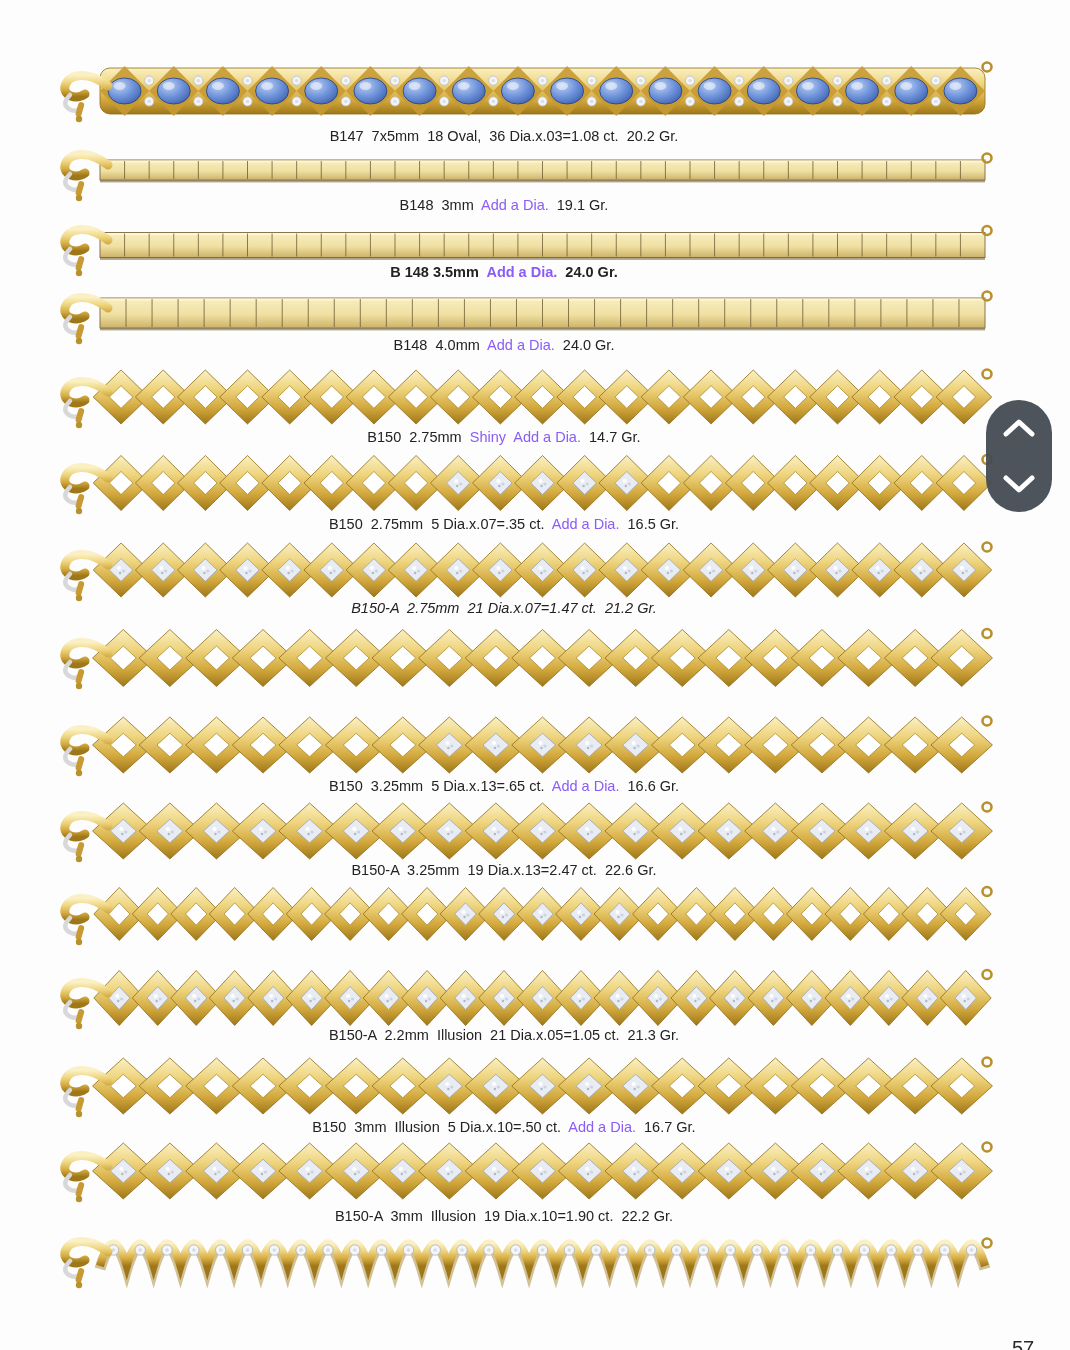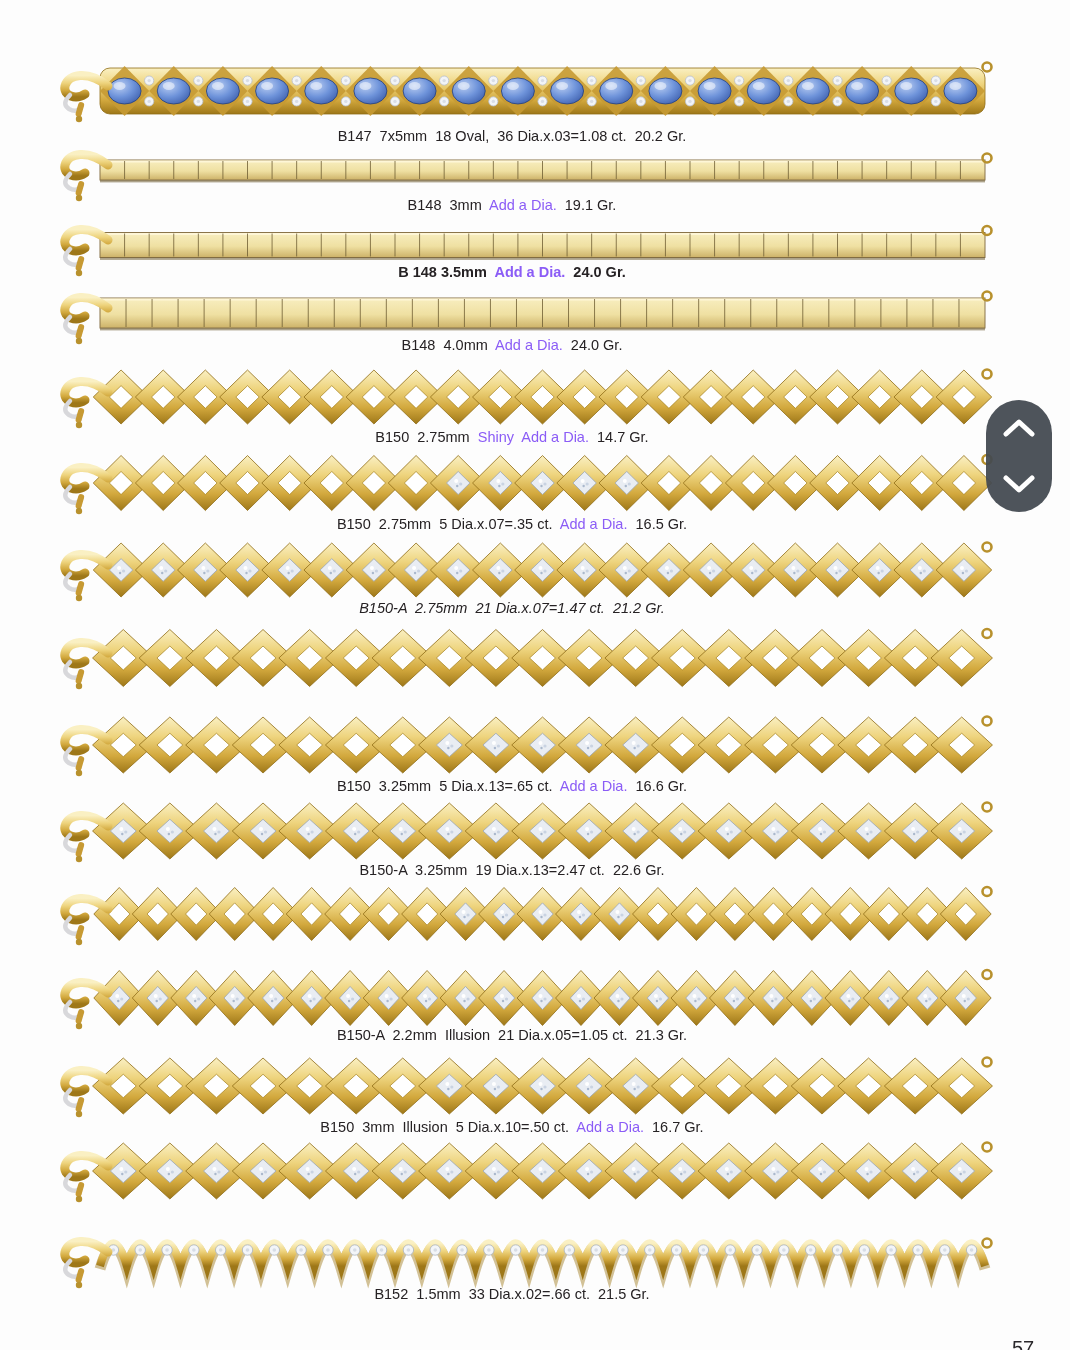--- a/index.html
+++ b/index.html
@@ -1,21 +1,21 @@
 <!DOCTYPE html>
 <html><head>
 <meta charset="utf-8">
 <style>
   html,body{margin:0;padding:0;background:#ffffff;}
   body{width:1070px;height:1350px;overflow:hidden;position:relative;
        font-family:"Liberation Sans",sans-serif;}
   .page{position:absolute;inset:0;background:#fdfdfd;overflow:hidden;}
   .rows{position:absolute;inset:0;}
   .row-art{position:absolute;left:30px;}
-  .row-cap{position:absolute;left:16px;width:992px;text-align:center;
+  .row-cap{position:absolute;left:8px;width:992px;text-align:center;
            font-size:14.5px;letter-spacing:0px;white-space:pre;color:#262224;}
   .row-cap .k{color:#262224;}
   .row-cap .r{color:#8b5cf6;}
   .scrollcap{position:absolute;right:18px;top:400px;width:66px;height:112px;
              background:rgba(67,73,81,0.94);border-radius:33px;
              display:flex;flex-direction:column;align-items:center;justify-content:space-between;
              padding:14px 0;box-sizing:border-box;}
   .scrollbtn{background:transparent;border:none;padding:0;margin:0;cursor:pointer;
              display:flex;align-items:center;justify-content:center;width:100%;height:28px;}
   .pagenum{position:absolute;left:1012px;top:1337px;font-size:20px;color:#2a282b;}
@@ -1399,20 +1399,21 @@
           <g>
     <path d="M 78 29 C 58 13, 38 17, 35 29
              C 33 39, 46 43, 55 37" fill="none" stroke="url(#g13a)" stroke-width="9" stroke-linecap="round"></path>
     <path d="M 40 38 q -9 9 -1 14 q 9 5 13 -4" fill="none" stroke="#d8d8db" stroke-width="4.5" stroke-linecap="round"></path>
     <rect x="47" y="45" width="6" height="15" rx="3" fill="#c79a33" transform="rotate(16 50 52)"></rect>
     <circle cx="49" cy="62" r="3.2" fill="#b8912d"></circle>
   </g>
           <circle cx="957" cy="10" r="4.5" fill="none" stroke="#b8912d" stroke-width="2.6"></circle>
         </svg>
       </div>
+      <div class="row-cap" style="top: 1208px;"><span class="k">B150-A  3mm  Illusion  19 Dia.x.10=1.90 ct.  22.2 Gr.</span></div>
       <div class="row-art" style="top: 1225px;">
         <svg width="1010" height="64" viewBox="0 0 1010 64">
           <defs>
     <linearGradient id="g14a" x1="0" y1="0" x2="0" y2="1">
       <stop offset="0" stop-color="#faf0c3"></stop>
               <stop offset="0.35" stop-color="#eed47e"></stop>
       <stop offset="0.7" stop-color="#d2a83d"></stop>
               <stop offset="1" stop-color="#9e7718"></stop>
     </linearGradient>
     <linearGradient id="g14p" x1="0" y1="0" x2="0" y2="1">
@@ -1497,21 +1498,20 @@
           <g>
     <path d="M 78 27 C 58 11, 38 15, 35 27
              C 33 37, 46 41, 55 35" fill="none" stroke="url(#g14a)" stroke-width="9" stroke-linecap="round"></path>
     <path d="M 40 36 q -9 9 -1 14 q 9 5 13 -4" fill="none" stroke="#d8d8db" stroke-width="4.5" stroke-linecap="round"></path>
     <rect x="47" y="43" width="6" height="15" rx="3" fill="#c79a33" transform="rotate(16 50 50)"></rect>
     <circle cx="49" cy="60" r="3.2" fill="#b8912d"></circle>
   </g>
           <circle cx="957" cy="18" r="4.5" fill="none" stroke="#b8912d" stroke-width="2.6"></circle>
         </svg>
       </div>
-      <div class="row-cap" style="top: 1286px;"><span class="k">B152  1.5mm  33 Dia.x.02=.66 ct.  21.5 Gr.</span></div>
     </div>
 
   <div class="scrollcap">
     <button class="scrollbtn">
       <svg width="36" height="22" viewBox="0 0 36 22">
         <polyline points="5,17 18,5 31,17" fill="none" stroke="#ffffff" stroke-width="5" stroke-linejoin="round" stroke-linecap="round"></polyline>
       </svg>
     </button>
     <button class="scrollbtn">
       <svg width="36" height="22" viewBox="0 0 36 22">

